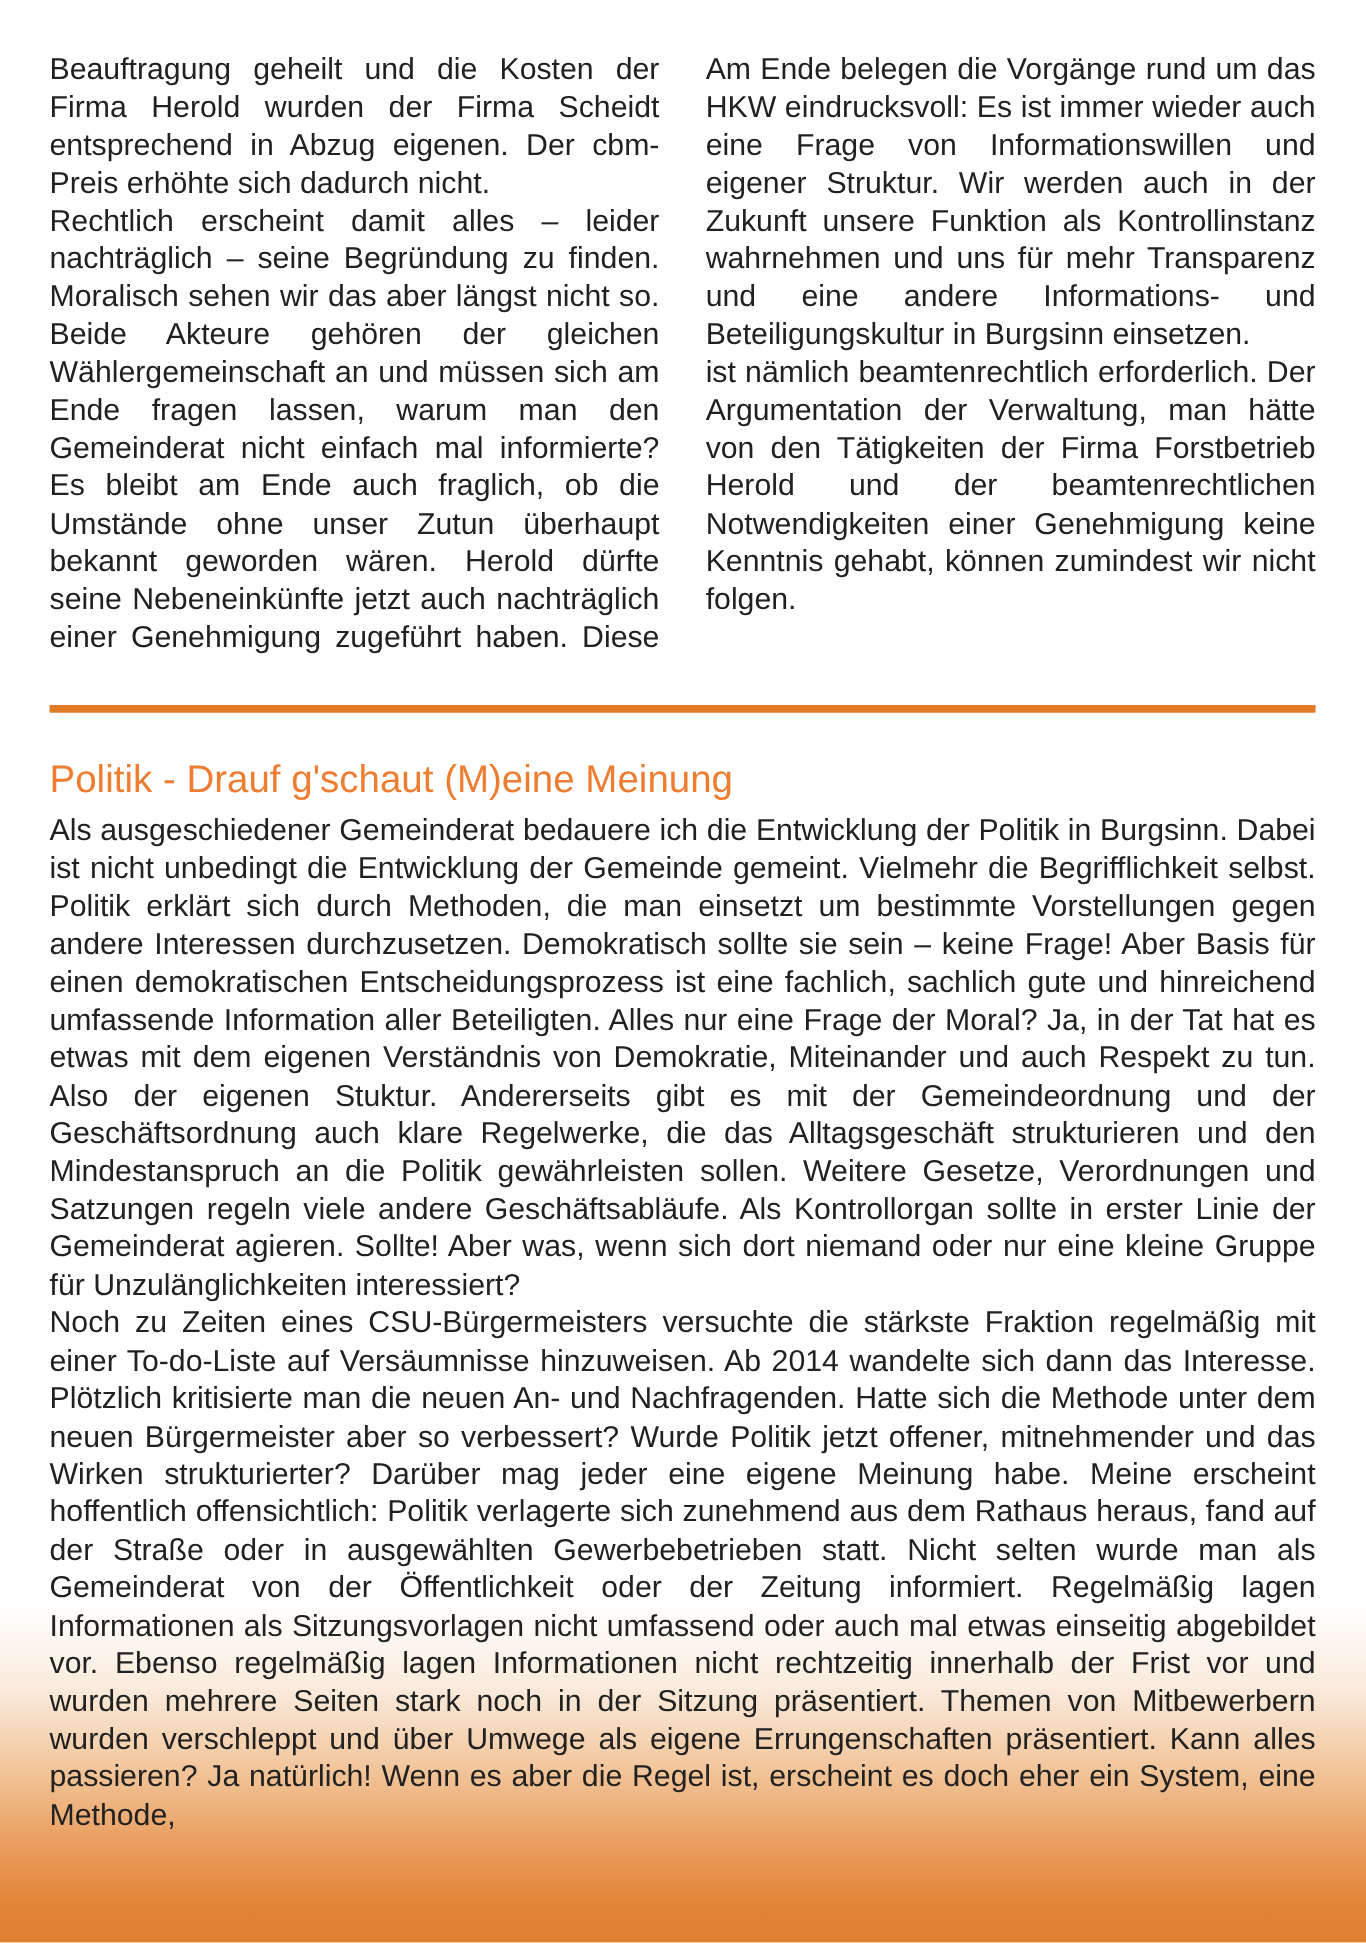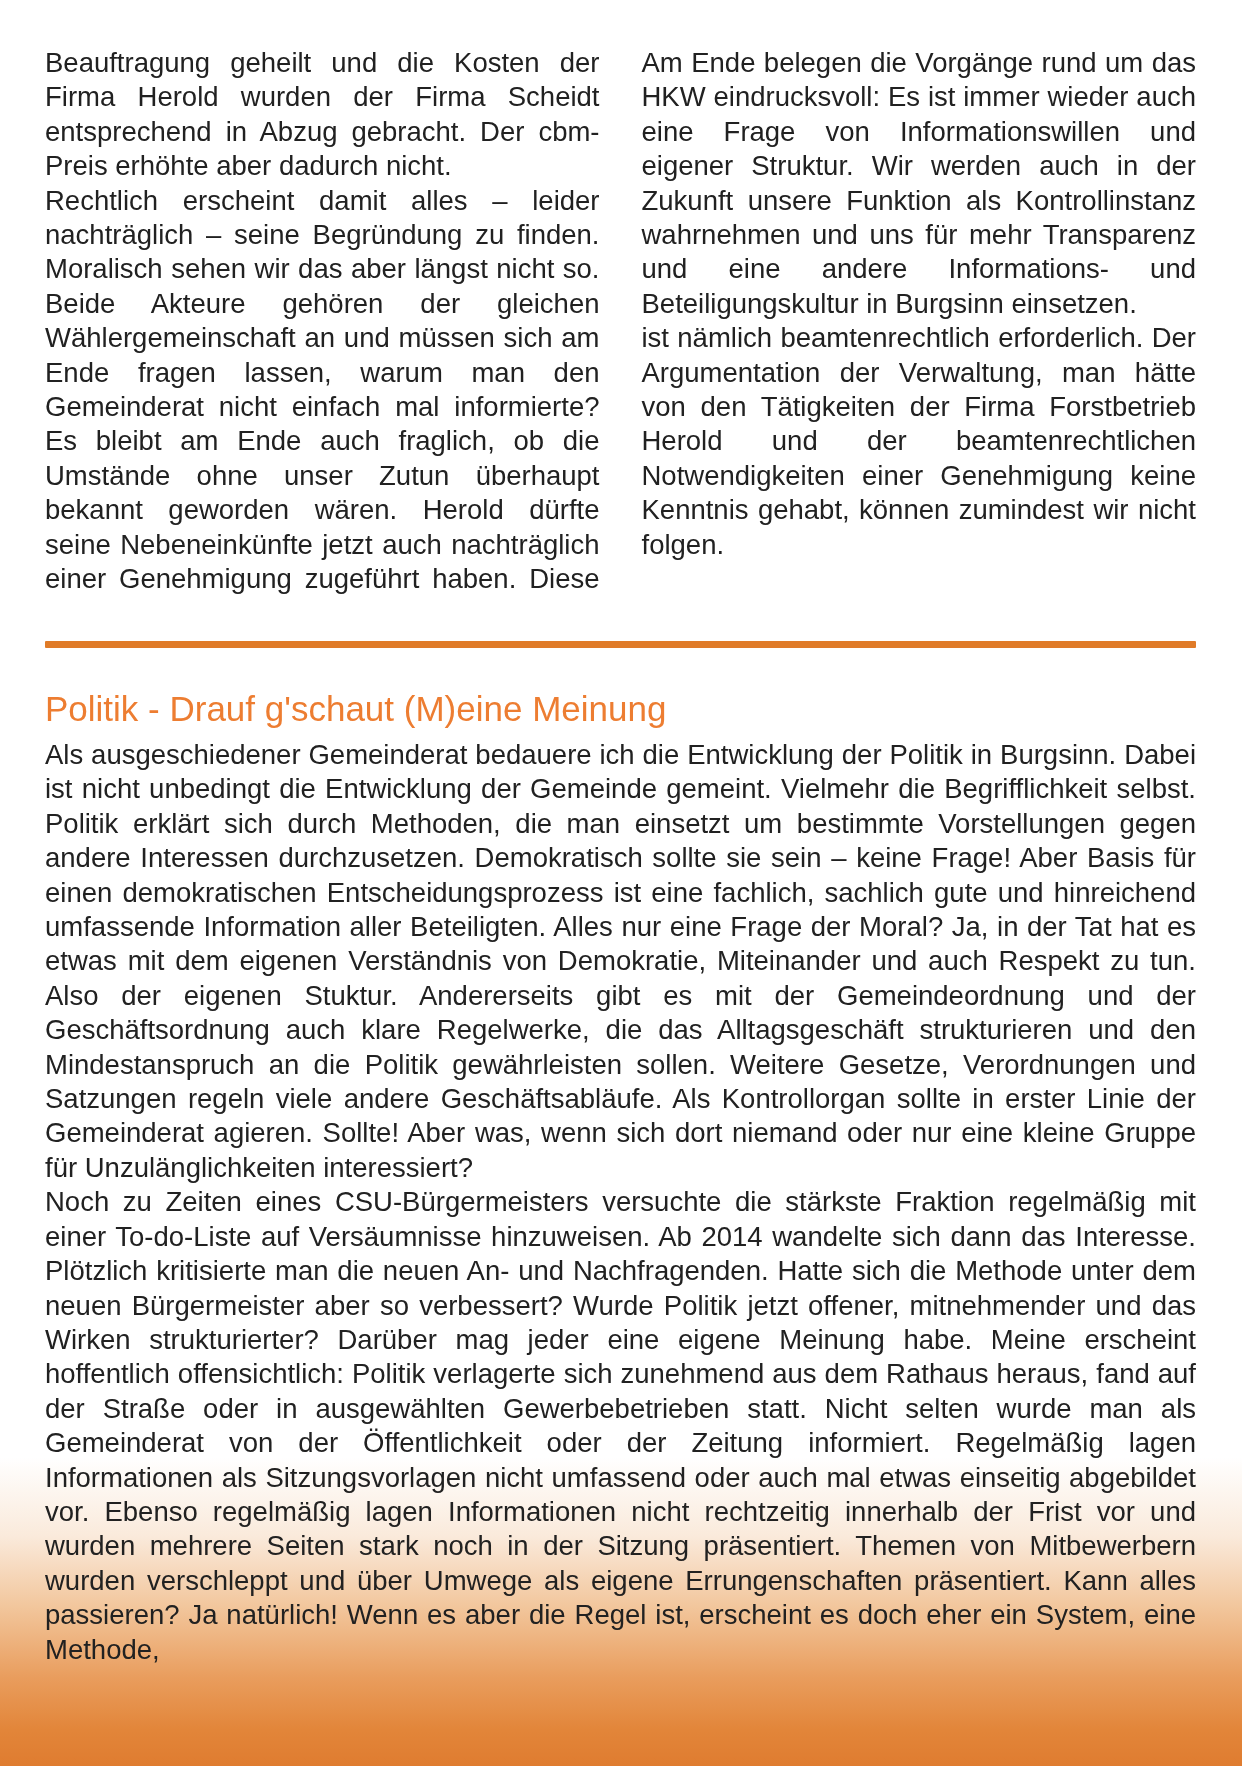--- a/index.html
+++ b/index.html
@@ -46,21 +46,21 @@
     line-height: 1.1;
   }
 </style>
 </head>
 <body>
 
 <div class="page">
 
   <div class="columns">
     <div class="col">
-      <p class="body-text">Beauftragung geheilt und die Kosten der Firma Herold wurden der Firma Scheidt entsprechend in Abzug gebracht. Der cbm-Preis erhöhte aber dadurch nicht.</p>
+      <p class="body-text">Beauftragung geheilt und die Kosten der Firma Herold wurden der Firma Scheidt entsprechend in Abzug eigenen. Der cbm-Preis erhöhte sich dadurch nicht.</p>
       <p class="body-text justify-last">Rechtlich erscheint damit alles – leider nachträglich – seine Begründung zu finden. Moralisch sehen wir das aber längst nicht so. Beide Akteure gehören der gleichen Wählergemeinschaft an und müssen sich am Ende fragen lassen, warum man den Gemeinderat nicht einfach mal informierte? Es bleibt am Ende auch fraglich, ob die Umstände ohne unser Zutun überhaupt bekannt geworden wären. Herold dürfte seine Nebeneinkünfte jetzt auch nachträglich einer Genehmigung zugeführt haben. Diese</p>
     </div>
     <div class="col">
       <p class="body-text">Am Ende belegen die Vorgänge rund um das HKW eindrucksvoll: Es ist immer wieder auch eine Frage von Informationswillen und eigener Struktur. Wir werden auch in der Zukunft unsere Funktion als Kontrollinstanz wahrnehmen und uns für mehr Transparenz und eine andere Informations- und Beteiligungskultur in Burgsinn einsetzen.</p>
       <p class="body-text">ist nämlich beamtenrechtlich erforderlich. Der Argumentation der Verwaltung, man hätte von den Tätigkeiten der Firma Forstbetrieb Herold und der beamtenrechtlichen Notwendigkeiten einer Genehmigung keine Kenntnis gehabt, können zumindest wir nicht folgen.</p>
     </div>
   </div>
 
   <div class="divider" style="background: rgb(224, 123, 40);"></div>
 

